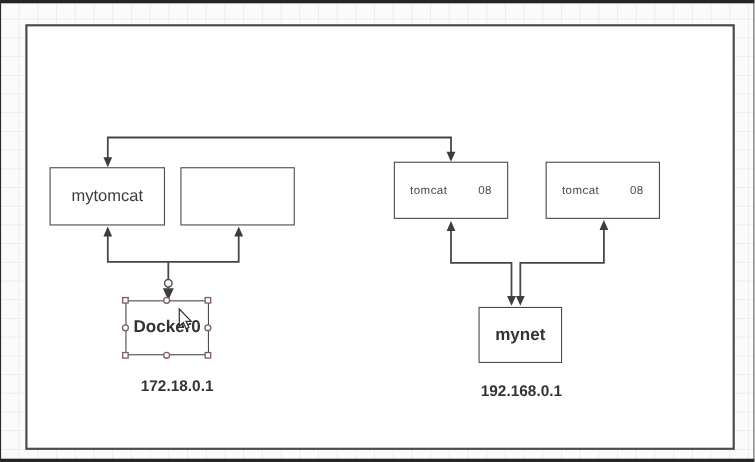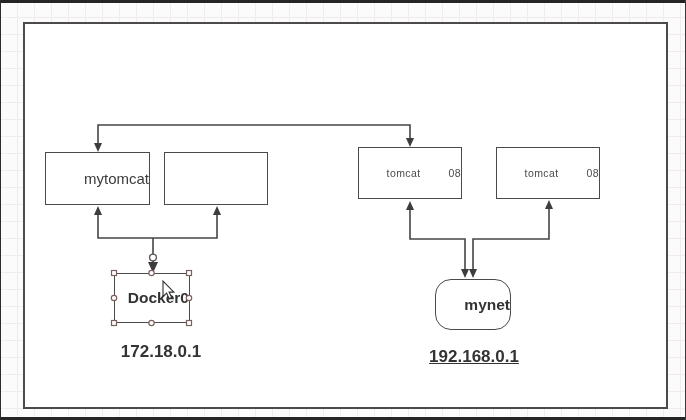--- a/index.html
+++ b/index.html
@@ -41,46 +41,46 @@
     border: 2px solid #4b4b4b;
     background: #ffffff;
   }
   .node {
     position: absolute;
     box-sizing: border-box;
     border: 1.6px solid #4a4a4a;
     background: #ffffff;
     display: flex;
     align-items: center;
-    justify-content: flex-end;
+    justify-content: center;
     color: #3c3c3c;
   }
   .node-mytomcat { left: 45px;  top: 152px; width: 105px; height: 53px; font-size: 15px; }
   .node-blank    { left: 164px; top: 152px; width: 104px; height: 53px; }
   .node-tomcat01 { left: 358px; top: 147px; width: 104px; height: 52px; }
   .node-tomcat02 { left: 496px; top: 147px; width: 104px; height: 52px; }
   .node-docker0  { left: 114px; top: 273px; width: 76px;  height: 50px; font-weight: bold; font-size: 15.5px; color: #333; }
-  .node-mynet    { left: 435px; top: 279px; width: 76px;  height: 51px; font-weight: bold; font-size: 15.5px; color: #333; border-radius: 16px; }
+  .node-mynet    { left: 435px; top: 279px; width: 76px;  height: 51px; font-weight: bold; font-size: 15.5px; color: #333; }
   .tomcat-label-row {
     display: flex;
     gap: 28px;
     font-size: 10.5px;
     letter-spacing: 0.4px;
     color: #4a4a4a;
   }
   .ip-caption {
     position: absolute;
     width: 140px;
     text-align: center;
     font-weight: bold;
-    font-size: 17px;
+    font-size: 14px;
     color: #333333;
   }
   .ip-docker0 { left: 91px;  top: 342px; }
-  .ip-mynet   { left: 404px; top: 347px; text-decoration: underline; }
+  .ip-mynet   { left: 404px; top: 347px; }
   .overlay-svg {
     position: absolute; left: 0; top: 0;
     width: 686px; height: 420px;
     pointer-events: none;
   }
   .conn { stroke: #454545; stroke-width: 1.6; fill: none; }
   .arrowhead { fill: #3d3d3d; stroke: none; }
   .endpoint-circle { fill: #ffffff; stroke: #5a4f4f; stroke-width: 1.3; }
   .handle { fill: #ffffff; stroke: #7c6060; stroke-width: 1.2; }
   .cursor-shape { fill: #ffffff; stroke: #2f2f2f; stroke-width: 1.1; }

